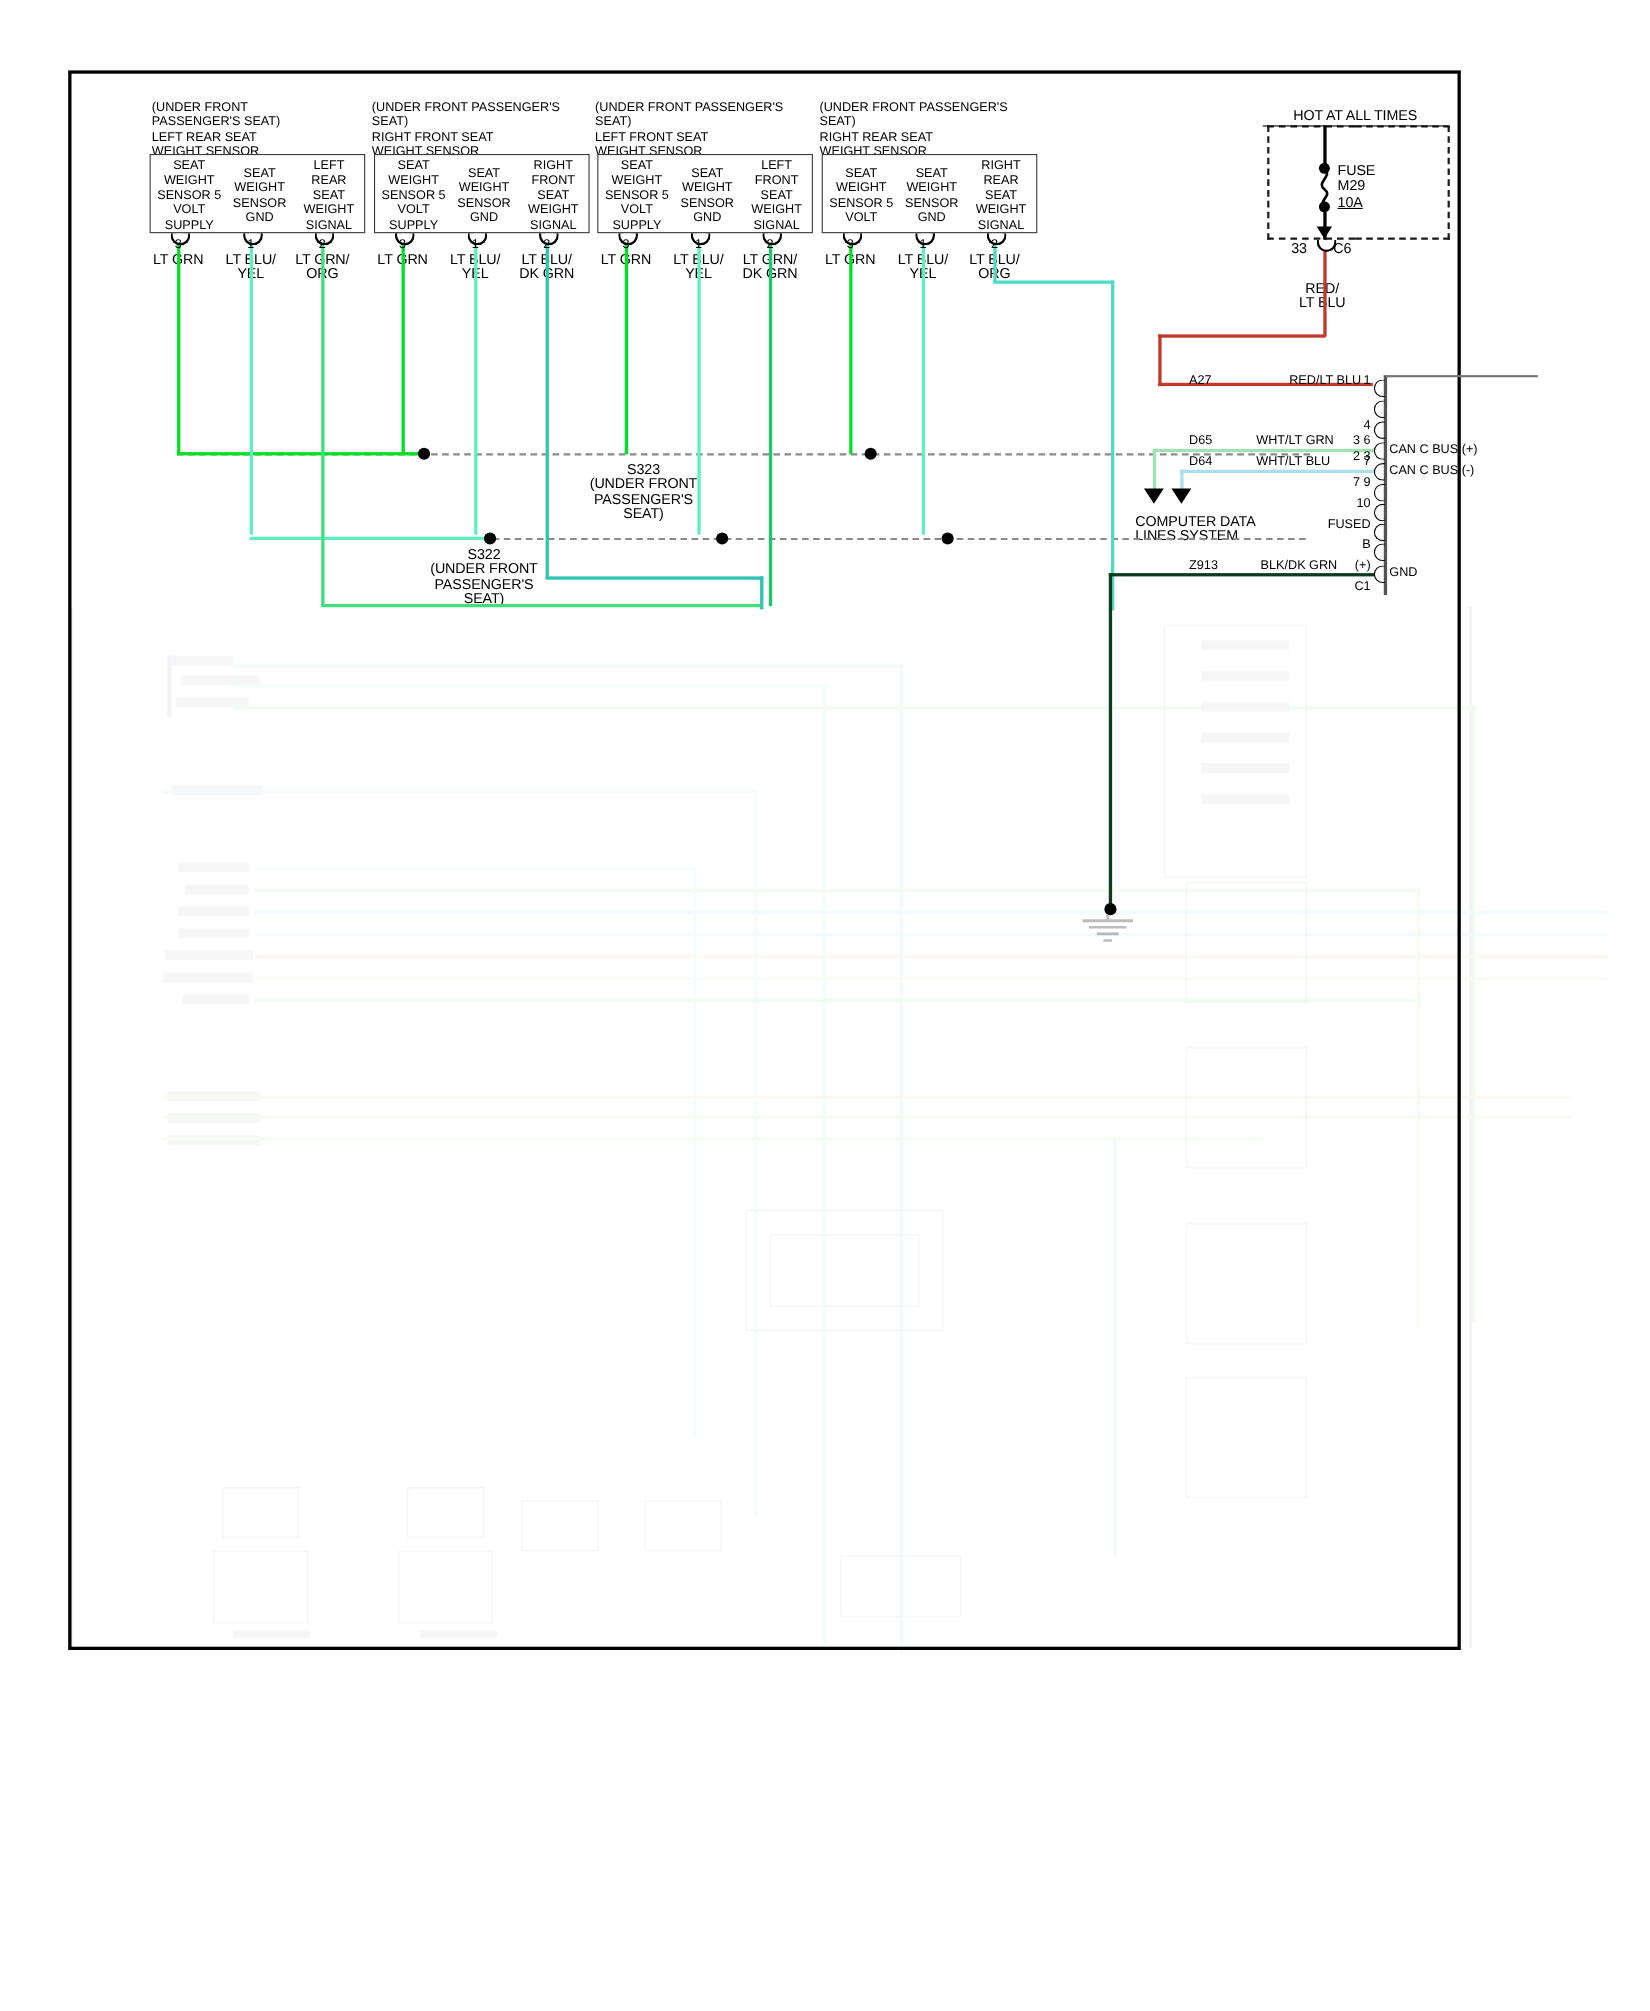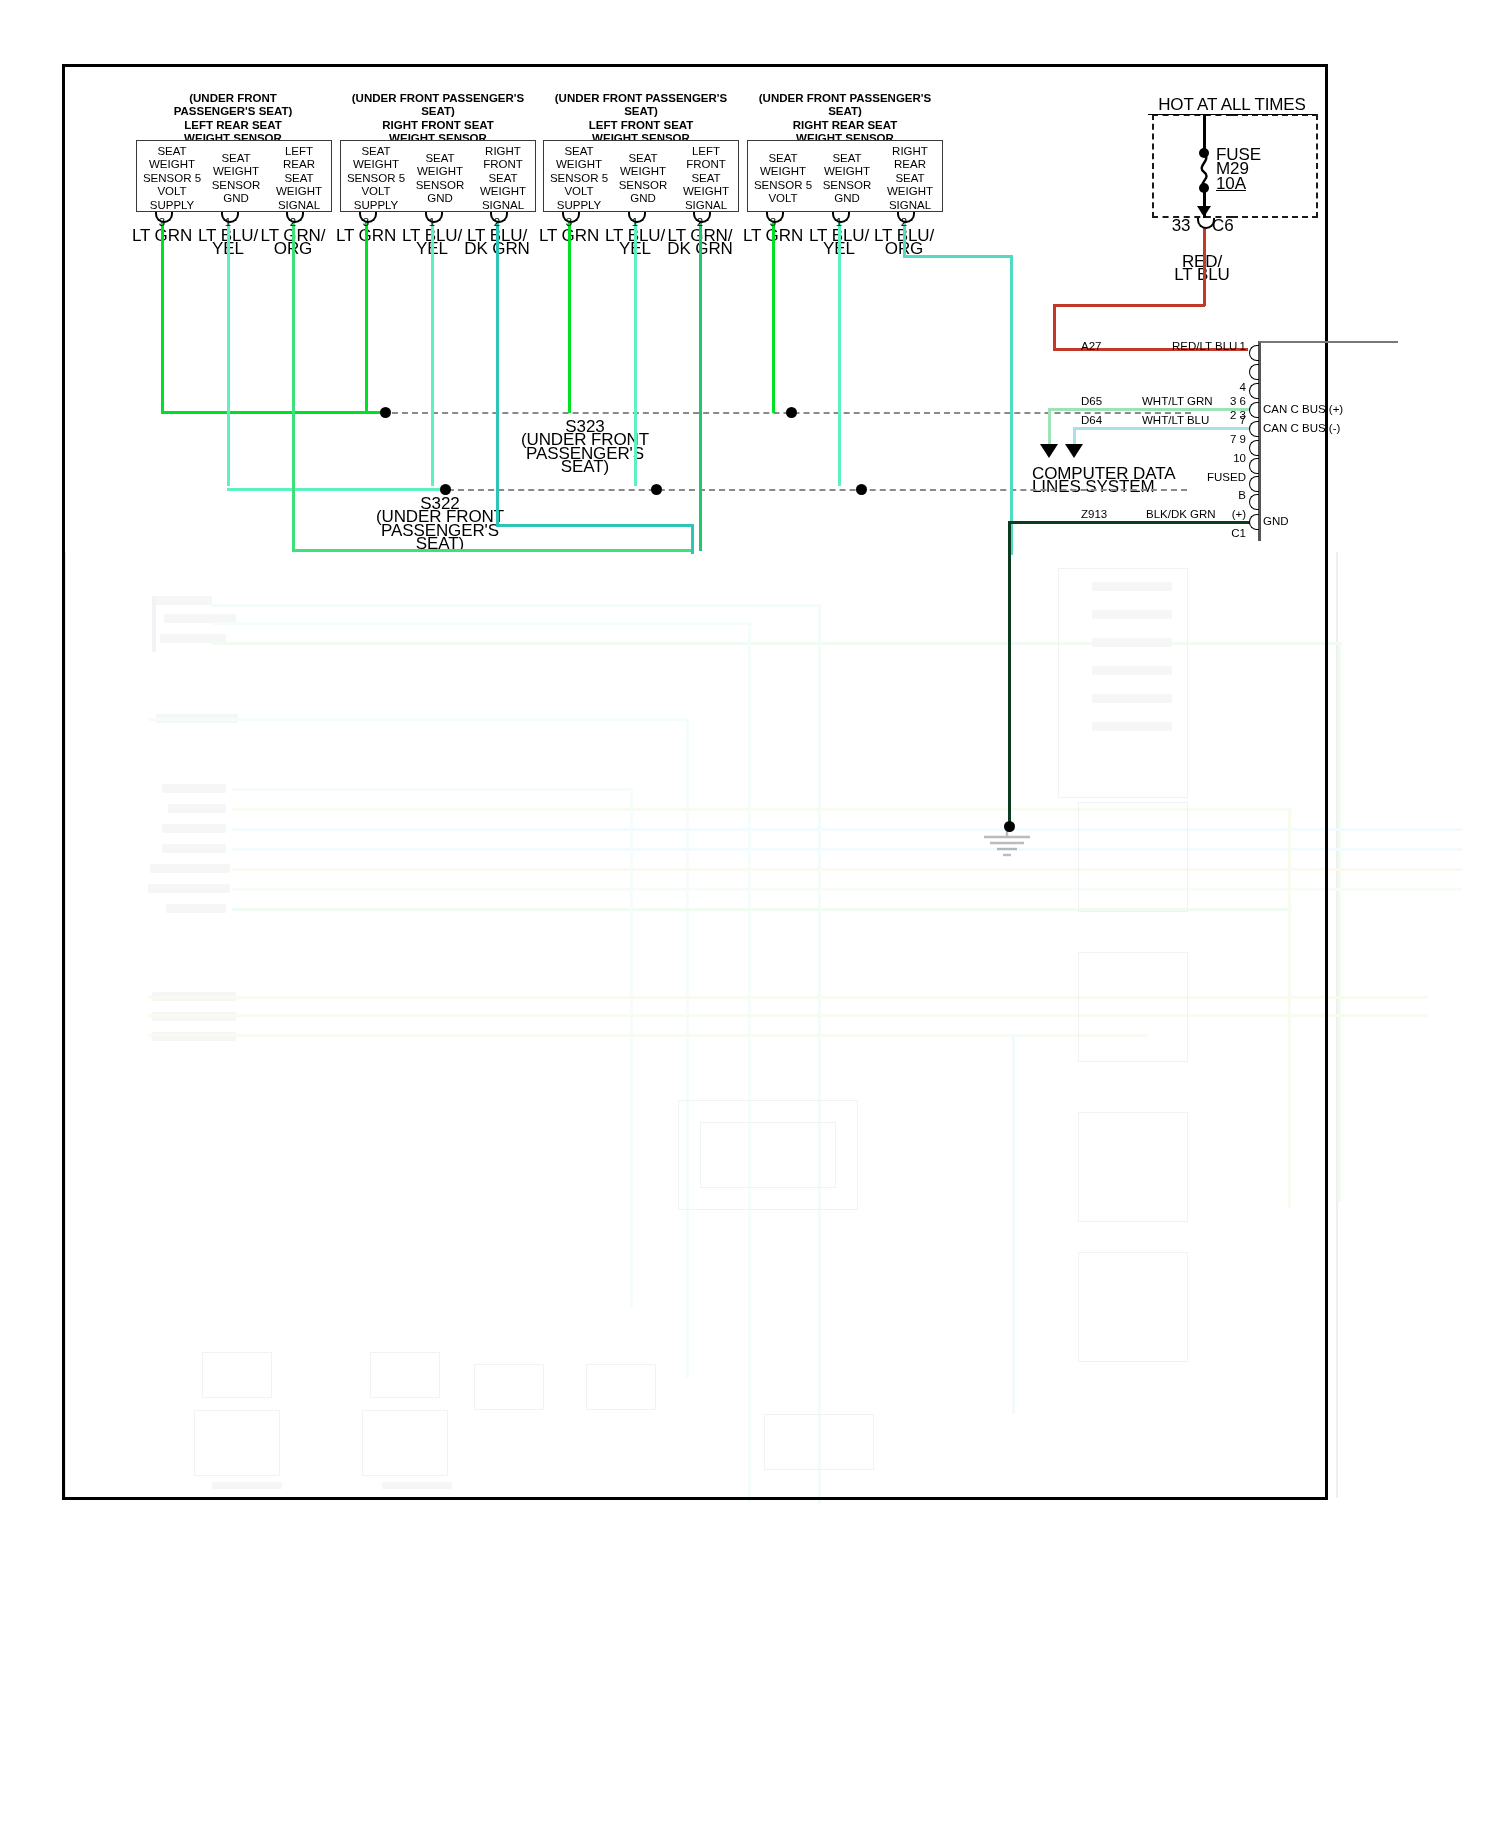--- a/index.html
+++ b/index.html
@@ -21,33 +21,33 @@
   .faded-layer{
     position:absolute;left:52px;top:552px;width:1340px;height:952px;
     opacity:0.14;z-index:2;pointer-events:none;
   }
   .faded-layer .fl-frame{
     position:absolute;left:10px;top:0;width:1276px;height:946px;
     border-left:4px solid #555;border-right:2px solid #888;box-sizing:border-box;
   }
 
   
-  .lbl{position:absolute;font-size:17px;line-height:13.4px;color:#000;text-align:center;white-space:pre-line;letter-spacing:-0.1px;}
+  .lbl{position:absolute;font-size:13px;line-height:13.4px;color:#000;text-align:center;white-space:pre-line;letter-spacing:-0.1px;}
   .lbl-l{text-align:left;}
 
   
   .conn-box{
     position:absolute;border:1.6px solid #3a3a3a;box-sizing:border-box;background:#fff;
     z-index:8;
   }
   .conn-cell{
     position:absolute;font-size:11.5px;line-height:13.4px;text-align:center;color:#000;white-space:pre-line;
   }
   .conn-title{
-    position:absolute;font-size:11.5px;line-height:13.4px;text-align:center;color:#000;white-space:pre-line;z-index:8;font-weight:bold;
+    position:absolute;font-size:11.5px;line-height:13.4px;text-align:left;color:#000;white-space:pre-line;z-index:8;
   }
 
   
   .w{position:absolute;z-index:6;}
   .wv{width:3px;}
   .wh{height:3px;}
 
   
   .pin-cup{position:absolute;width:14px;height:9px;border:2px solid #000;border-top:none;border-radius:0 0 10px 10px;z-index:9;}
   .pin-num{position:absolute;font-size:11.5px;color:#000;text-align:center;width:24px;z-index:9;}

